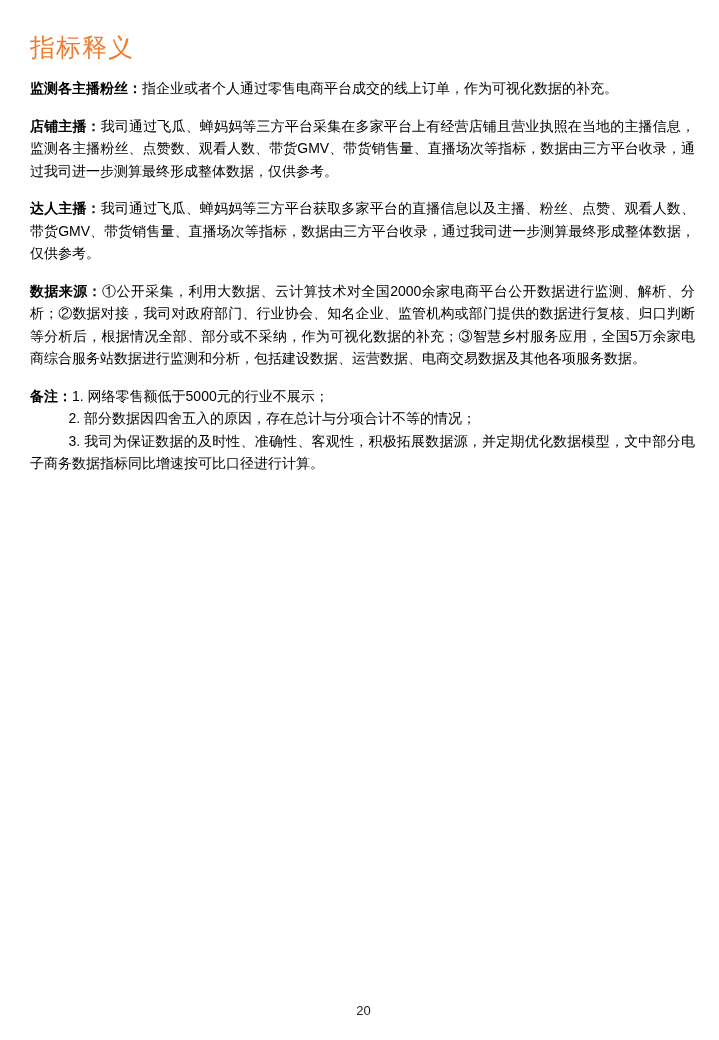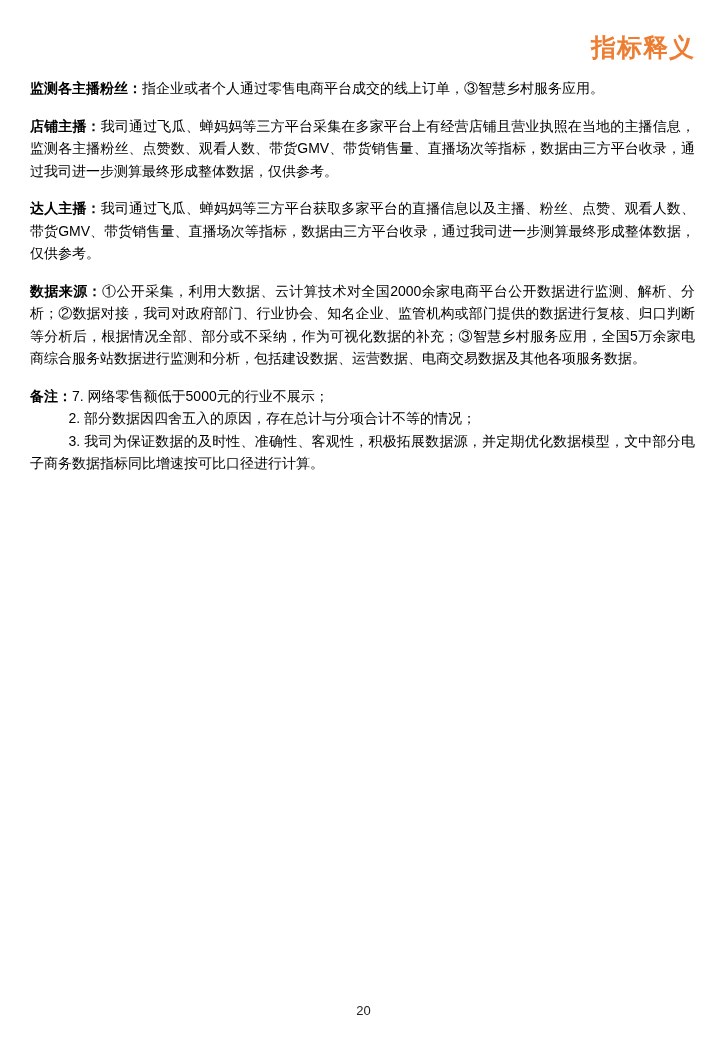--- a/index.html
+++ b/index.html
@@ -16,26 +16,25 @@
     font-family: "Liberation Sans", sans-serif;
     color: #000000;
   }
   .content {
     position: absolute;
     top: 30px;
     left: 30px;
     right: 24px;
   }
   .doc-title {
-    margin: 0 0 13px 8px;
+    margin: 0 0 13px 0;
     font-size: 25px;
     line-height: 34px;
-    font-weight: bold;
+    font-weight: normal;
     letter-spacing: 1px;
-    text-align: right;
   }
   .para {
     margin: 0 0 15px 0;
     font-size: 14px;
     line-height: 22.5px;
     text-align: justify;
     color: #000000;
   }
   .term {
     font-weight: bold;
@@ -65,30 +64,30 @@
 </style>
 </head>
 <body>
 
 <div class="page" style="background: rgb(255, 255, 255);">
   <div class="content">
 
     <h1 class="doc-title" style="color: rgb(237, 125, 49);">指标释义</h1>
 
 
-    <p class="para"><span class="term">监测各主播粉丝：</span><span>指企业或者个人通过零售电商平台成交的线上订单，③智慧乡村服务应用。</span></p>
+    <p class="para"><span class="term">监测各主播粉丝：</span><span>指企业或者个人通过零售电商平台成交的线上订单，作为可视化数据的补充。</span></p>
 
     <p class="para"><span class="term">店铺主播：</span><span>我司通过飞瓜、蝉妈妈等三方平台采集在多家平台上有经营店铺且营业执照在当地的主播信息，监测各主播粉丝、点赞数、观看人数、带货GMV、带货销售量、直播场次等指标，数据由三方平台收录，通过我司进一步测算最终形成整体数据，仅供参考。</span></p>
 
     <p class="para"><span class="term">达人主播：</span><span>我司通过飞瓜、蝉妈妈等三方平台获取多家平台的直播信息以及主播、粉丝、点赞、观看人数、带货GMV、带货销售量、直播场次等指标，数据由三方平台收录，通过我司进一步测算最终形成整体数据，仅供参考。</span></p>
 
     <p class="para"><span class="term">数据来源：</span><span>①公开采集，利用大数据、云计算技术对全国2000余家电商平台公开数据进行监测、解析、分析；②数据对接，我司对政府部门、行业协会、知名企业、监管机构或部门提供的数据进行复核、归口判断等分析后，根据情况全部、部分或不采纳，作为可视化数据的补充；③智慧乡村服务应用，全国5万余家电商综合服务站数据进行监测和分析，包括建设数据、运营数据、电商交易数据及其他各项服务数据。</span></p>
 
     <div class="notes">
-      <p class="note-line"><span class="term">备注：</span><span>7. 网络零售额低于5000元的行业不展示；</span></p>
+      <p class="note-line"><span class="term">备注：</span><span>1. 网络零售额低于5000元的行业不展示；</span></p>
       <p class="note-line indent">2. 部分数据因四舍五入的原因，存在总计与分项合计不等的情况；</p>
       <p class="note-line indent">3. 我司为保证数据的及时性、准确性、客观性，积极拓展数据源，并定期优化数据模型，文中部分电子商务数据指标同比增速按可比口径进行计算。</p>
     </div>
 
   </div>
 
   <div class="page-number">20</div>
 </div>
 
 </body></html>

